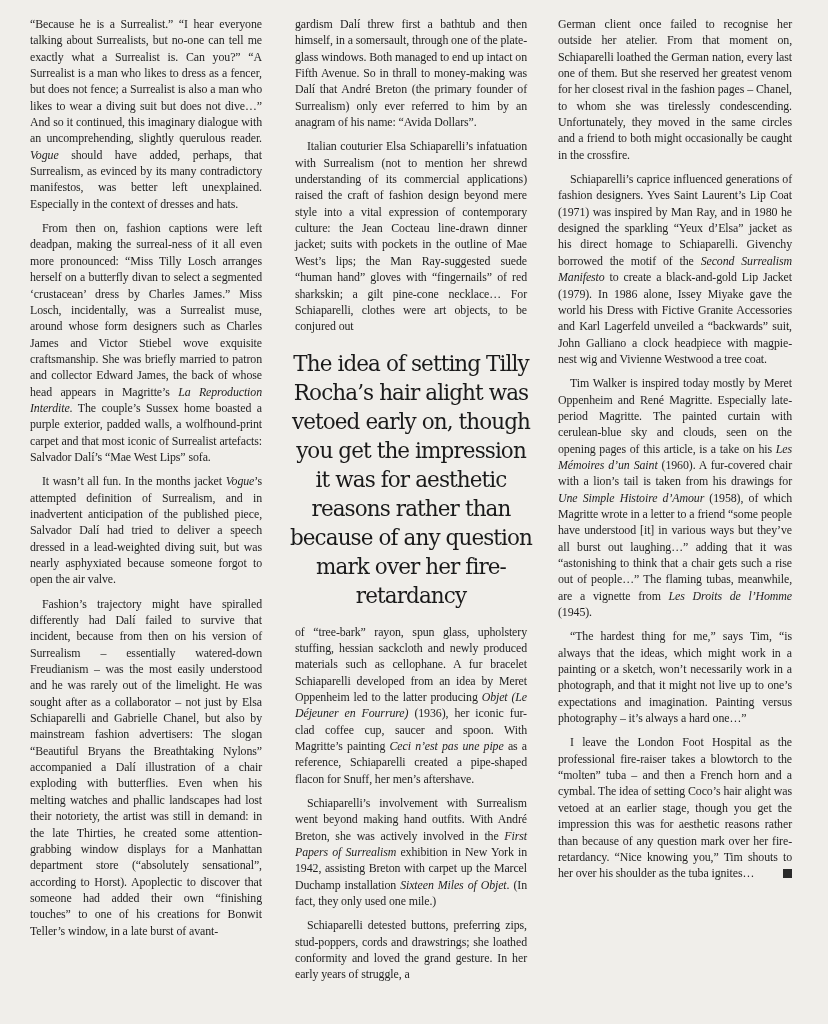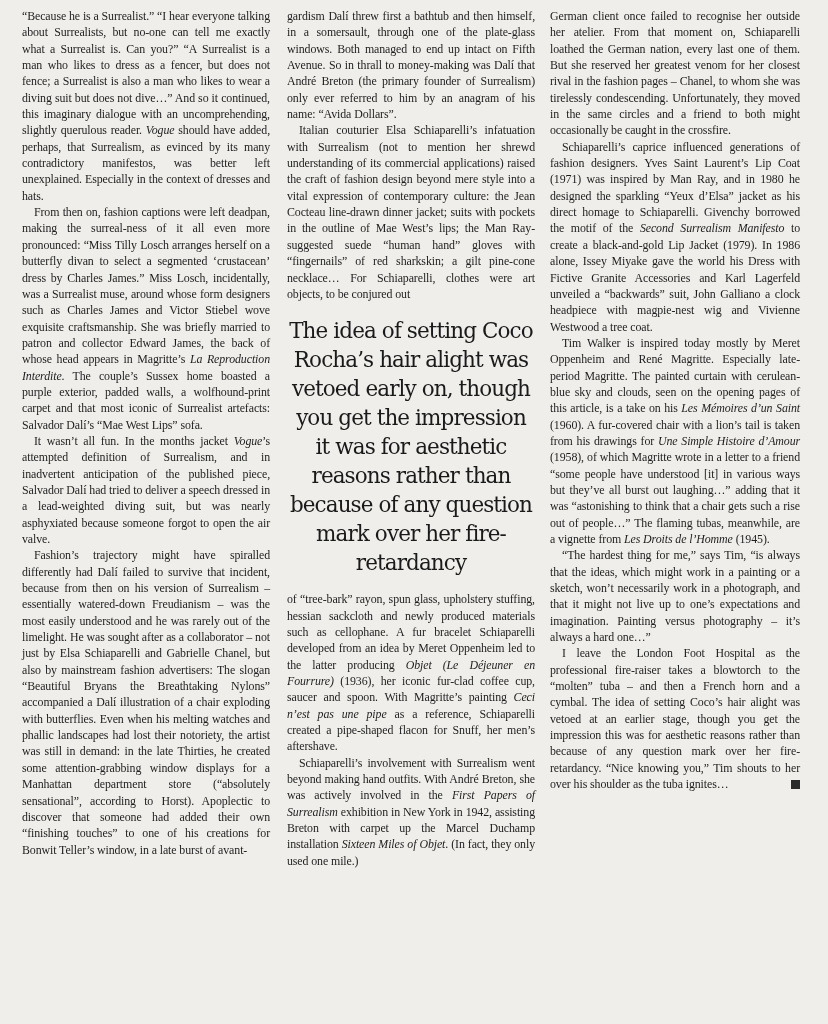--- a/index.html
+++ b/index.html
@@ -13,21 +13,21 @@
   .col {
     position: absolute; top: 8px;
     font-size: 11.9px; line-height: 16.35px;
     text-align: justify; hyphens: manual;
     font-family: "Liberation Serif", "DejaVu Serif", serif;
     letter-spacing: -0.1px;
   }
   .c1 { left: 22px; width: 248px; }
   .c2 { left: 287px; width: 248px; }
   .c3 { left: 550px; width: 250px; }
-  .col p { margin: 0; text-indent: 0; }
+  .col p { margin: 8px; text-indent: 0; }
   .col p.ind { text-indent: 12px; }
   .col p.first { text-indent: 0; }
   i { font-style: italic; }
   .pull {
     margin: 14px 0 14px 0;
     text-align: center;
     font-family: "DejaVu Serif", "Liberation Serif", serif;
     font-size: 21.5px; line-height: 29px;
     letter-spacing: -0.9px;
     color: #1a1a1a;
@@ -47,23 +47,24 @@
   <div class="col c1">
     <p class="first"><span>“Because he is a Surrealist.” “I hear everyone talking about Surrealists, but no-one can tell me exactly what a Surrealist is. Can you?” “A Surrealist is a man who likes to dress as a fencer, but does not fence; a Surrealist is also a man who likes to wear a diving suit but does not dive…” And so it continued, this imaginary dialogue with an uncomprehending, slightly querulous reader.</span> <i>Vogue</i><span> should have added, perhaps, that Surrealism, as evinced by its many contradictory manifestos, was better left unexplained. Especially in the context of dresses and hats.</span></p>
     <p class="ind"><span>From then on, fashion captions were left deadpan, making the surreal-ness of it all even more pronounced: “Miss Tilly Losch arranges herself on a butterfly divan to select a segmented ‘crustacean’ dress by Charles James.” Miss Losch, incidentally, was a Surrealist muse, around whose form designers such as Charles James and Victor Stiebel wove exquisite craftsmanship. She was briefly married to patron and collector Edward James, the back of whose head appears in Magritte’s</span> <i>La Reproduction Interdite</i><span>. The couple’s Sussex home boasted a purple exterior, padded walls, a wolfhound-print carpet and that most iconic of Surrealist artefacts: Salvador Dalí’s “Mae West Lips” sofa.</span></p>
     <p class="ind"><span>It wasn’t all fun. In the months jacket</span> <i>Vogue</i><span>’s attempted definition of Surrealism, and in inadvertent anticipation of the published piece, Salvador Dalí had tried to deliver a speech dressed in a lead-weighted diving suit, but was nearly asphyxiated because someone forgot to open the air valve.</span></p>
     <p class="ind">Fashion’s trajectory might have spiralled differently had Dalí failed to survive that incident, because from then on his version of Surrealism – essentially watered-down Freudianism – was the most easily understood and he was rarely out of the limelight. He was sought after as a collaborator – not just by Elsa Schiaparelli and Gabrielle Chanel, but also by mainstream fashion advertisers: The slogan “Beautiful Bryans the Breathtaking Nylons” accompanied a Dalí illustration of a chair exploding with butterflies. Even when his melting watches and phallic landscapes had lost their notoriety, the artist was still in demand: in the late Thirties, he created some attention-grabbing window displays for a Manhattan department store (“absolutely sensational”, according to Horst). Apoplectic to discover that someone had added their own “finishing touches” to one of his creations for Bonwit Teller’s window, in a late burst of avant-</p>
   </div>
 
   <div class="col c2">
     <p class="first">gardism Dalí threw first a bathtub and then himself, in a somersault, through one of the plate-glass windows. Both managed to end up intact on Fifth Avenue. So in thrall to money-making was Dalí that André Breton (the primary founder of Surrealism) only ever referred to him by an anagram of his name: “Avida Dollars”.</p>
     <p class="ind">Italian couturier Elsa Schiaparelli’s infatuation with Surrealism (not to mention her shrewd understanding of its commercial applications) raised the craft of fashion design beyond mere style into a vital expression of contemporary culture: the Jean Cocteau line-drawn dinner jacket; suits with pockets in the outline of Mae West’s lips; the Man Ray-suggested suede “human hand” gloves with “fingernails” of red sharkskin; a gilt pine-cone necklace… For Schiaparelli, clothes were art objects, to be conjured out</p>
-    <div class="pull">The idea of setting Coco Rocha’s hair alight was vetoed early on, though you get the impression it was for aesthetic reasons rather than because of any question mark over her fire-retardancy</div>
+    <div class="pull">The idea of setting Tilly Rocha’s hair alight was vetoed early on, though you get the impression it was for aesthetic reasons rather than because of any question mark over her fire-retardancy</div>
     <p class="first"><span>of “tree-bark” rayon, spun glass, upholstery stuffing, hessian sackcloth and newly produced materials such as cellophane. A fur bracelet Schiaparelli developed from an idea by Meret Oppenheim led to the latter producing </span><i>Objet (Le Déjeuner en Fourrure)</i><span> (1936), her iconic fur-clad coffee cup, saucer and spoon. With Magritte’s painting </span><i>Ceci n’est pas une pipe</i><span> as a reference, Schiaparelli created a pipe-shaped flacon for Snuff, her men’s aftershave.</span></p>
     <p class="ind"><span>Schiaparelli’s involvement with Surrealism went beyond making hand outfits. With André Breton, she was actively involved in the </span><i>First Papers of Surrealism</i><span> exhibition in New York in 1942, assisting Breton with carpet up the Marcel Duchamp installation </span><i>Sixteen Miles of Objet</i><span>. (In fact, they only used one mile.)</span></p>
+    <p class="ind">Schiaparelli detested buttons, preferring zips, stud-poppers, cords and drawstrings; she loathed conformity and loved the grand gesture. In her early years of struggle, a</p>
   </div>
 
   <div class="col c3">
     <p class="first">German client once failed to recognise her outside her atelier. From that moment on, Schiaparelli loathed the German nation, every last one of them. But she reserved her greatest venom for her closest rival in the fashion pages – Chanel, to whom she was tirelessly condescending. Unfortunately, they moved in the same circles and a friend to both might occasionally be caught in the crossfire.</p>
     <p class="ind"><span>Schiaparelli’s caprice influenced generations of fashion designers. Yves Saint Laurent’s Lip Coat (1971) was inspired by Man Ray, and in 1980 he designed the sparkling “Yeux d’Elsa” jacket as his direct homage to Schiaparelli. Givenchy borrowed the motif of the </span><i>Second Surrealism Manifesto</i><span> to create a black-and-gold Lip Jacket (1979). In 1986 alone, Issey Miyake gave the world his Dress with Fictive Granite Accessories and Karl Lagerfeld unveiled a “backwards” suit, John Galliano a clock headpiece with magpie-nest wig and Vivienne Westwood a tree coat.</span></p>
     <p class="ind"><span>Tim Walker is inspired today mostly by Meret Oppenheim and René Magritte. Especially late-period Magritte. The painted curtain with cerulean-blue sky and clouds, seen on the opening pages of this article, is a take on his </span><i>Les Mémoires d’un Saint</i><span> (1960). A fur-covered chair with a lion’s tail is taken from his drawings for </span><i>Une Simple Histoire d’Amour</i><span> (1958), of which Magritte wrote in a letter to a friend “some people have understood [it] in various ways but they’ve all burst out laughing…” adding that it was “astonishing to think that a chair gets such a rise out of people…” The flaming tubas, meanwhile, are a vignette from </span><i>Les Droits de l’Homme</i><span> (1945).</span></p>
     <p class="ind">“The hardest thing for me,” says Tim, “is always that the ideas, which might work in a painting or a sketch, won’t necessarily work in a photograph, and that it might not live up to one’s expectations and imagination. Painting versus photography – it’s always a hard one…”</p>
     <p class="ind"><span>I leave the London Foot Hospital as the professional fire-raiser takes a blowtorch to the “molten” tuba – and then a French horn and a cymbal. The idea of setting Coco’s hair alight was vetoed at an earlier stage, though you get the impression this was for aesthetic reasons rather than because of any question mark over her fire-retardancy. “Nice knowing you,” Tim shouts to her over his shoulder as the tuba ignites…</span><span class="endmark"></span></p>
   </div>
 

